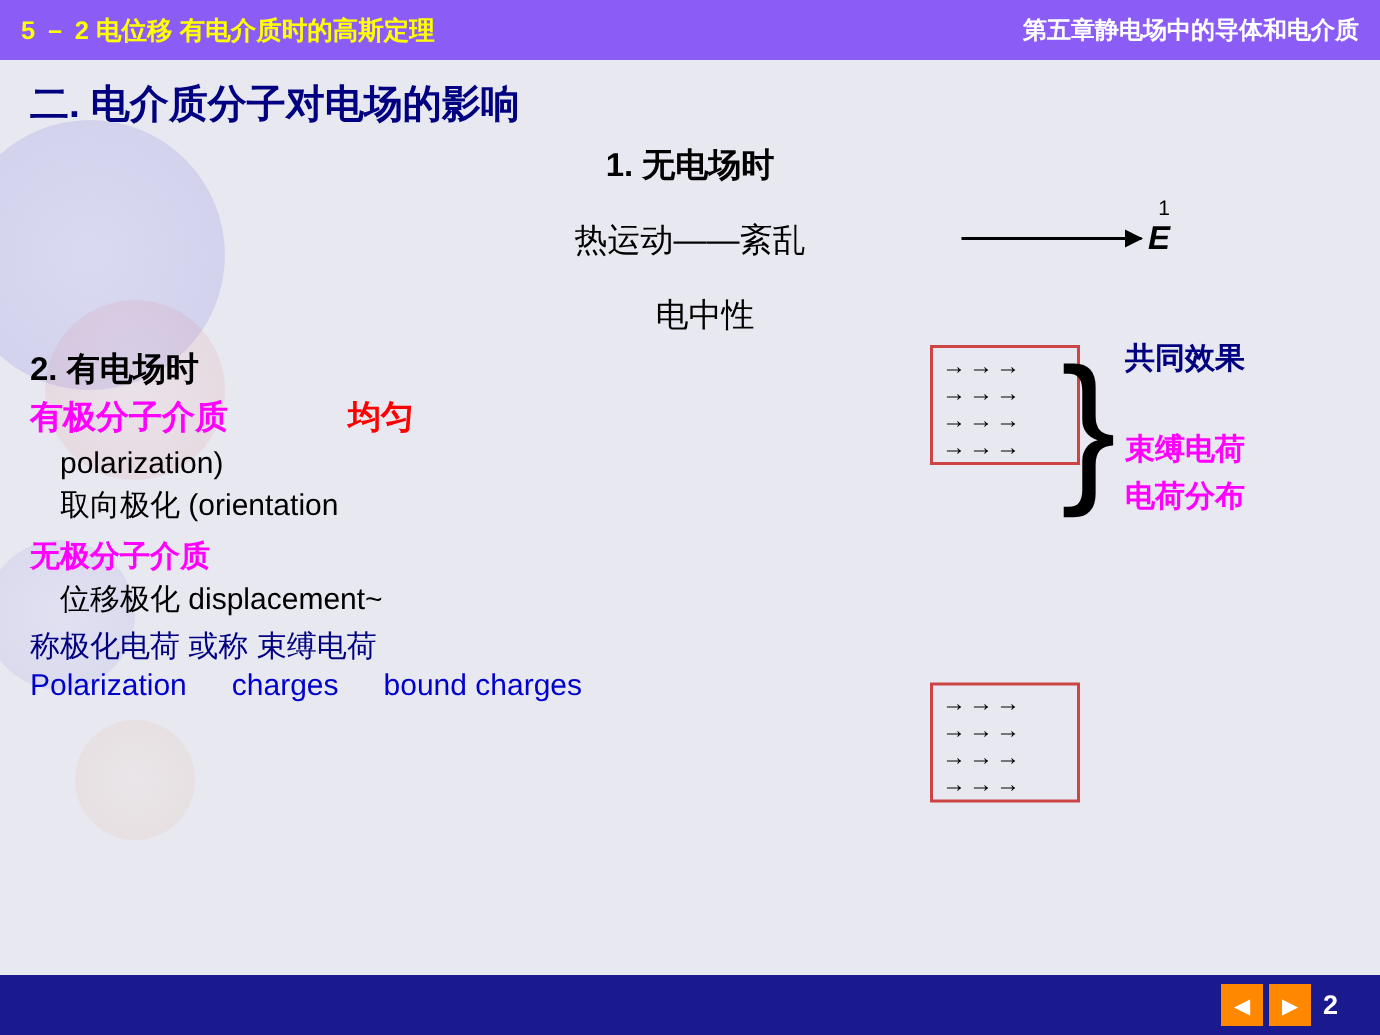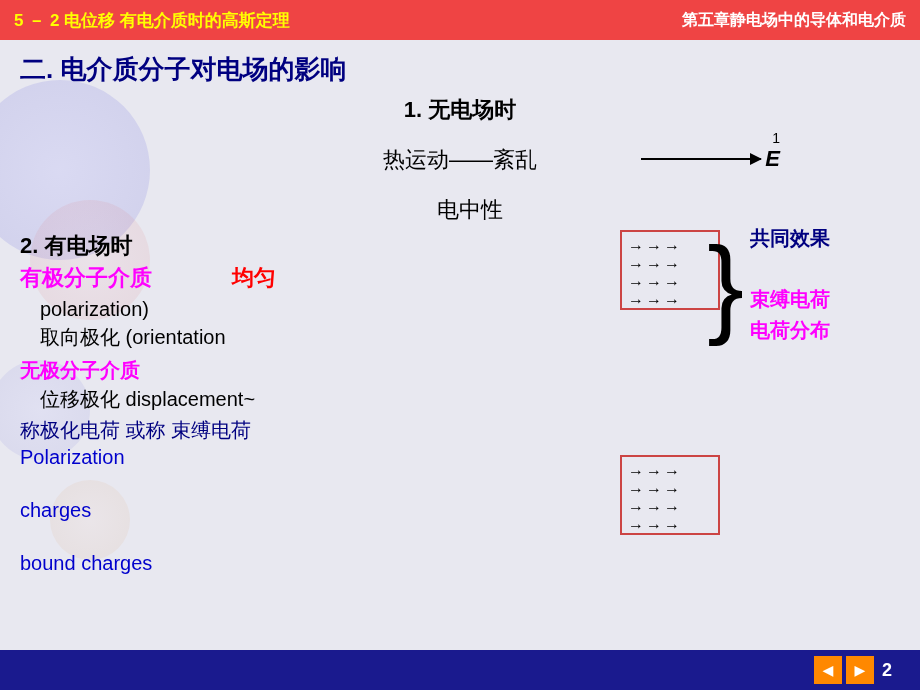--- a/index.html
+++ b/index.html
@@ -45,21 +45,21 @@
     }
     .bg-circle-4 {
       width: 80px; height: 80px;
       background: radial-gradient(circle, #ffccaa, #cc8844);
       left: 50px; top: 480px;
       opacity: 0.1;
     }
 
     
     .header {
-      background: #ef4444;
+      background: #8b5cf6;
       color: #ffff00;
       display: flex;
       justify-content: space-between;
       align-items: center;
       padding: 6px 14px;
       font-size: 17px;
       font-weight: bold;
       height: 40px;
     }
 
@@ -280,21 +280,20 @@
       font-size: 20px;
       color: #000080;
       margin-bottom: 2px;
     }
 
     .bottom-text-2 {
       font-size: 20px;
       color: #0000cc;
       display: flex;
       gap: 30px;
-      flex-direction: column;
     }
 
     .bottom-text-charges {
       color: #0000cc;
     }
 
     
     .footer {
       position: absolute;
       bottom: 0;

